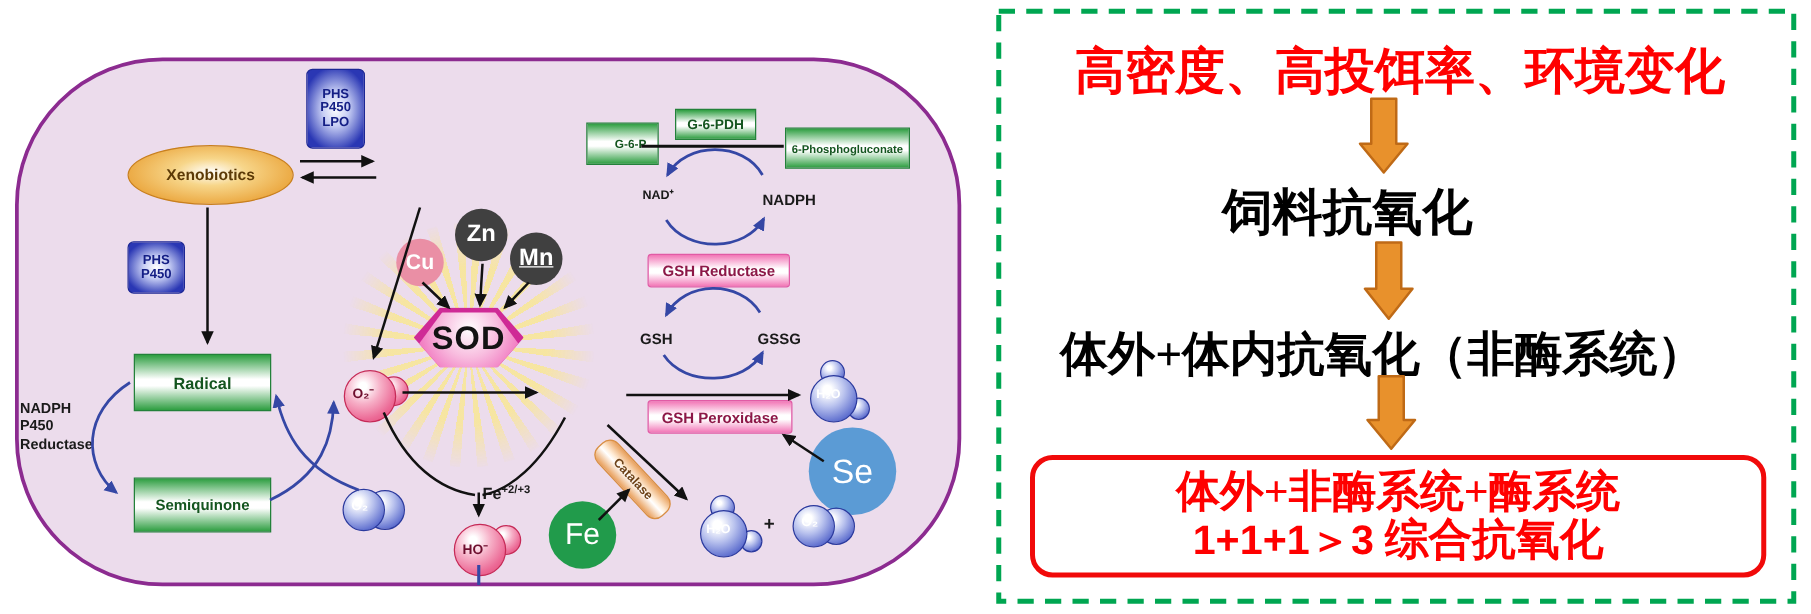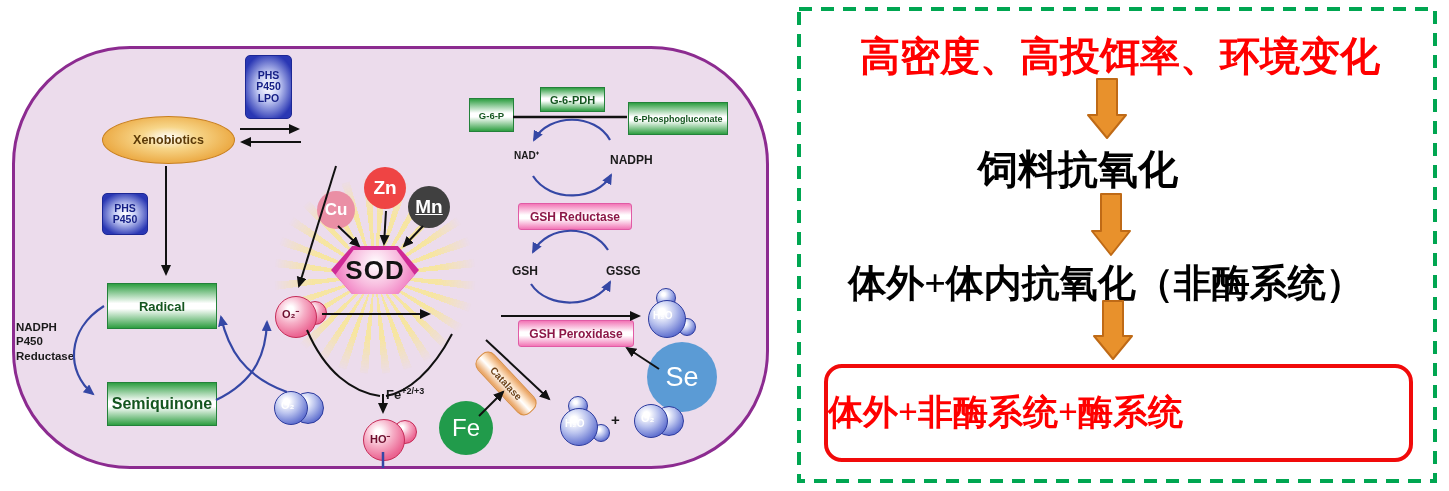--- a/index.html
+++ b/index.html
@@ -57,21 +57,21 @@
   .lbl-bl{color:#15206f;}
 
   .txt{z-index:4;color:#1a1a1a;font-weight:bold;}
   svg.overlay{position:absolute;left:0;top:0;z-index:6;pointer-events:none;}
 
   
   .flow-red{color:#ff0000;}
   .flow-txt{z-index:4;font-family:"Liberation Serif", serif;font-weight:bold;transform:translateX(-50%);
             white-space:nowrap;}
   .result-box{left:824px;top:364px;width:581px;height:90px;border:4px solid #f10a0a;border-radius:18px;
-            z-index:3;display:flex;flex-direction:column;align-items:flex-start;justify-content:center;}
+            z-index:3;display:flex;flex-direction:column;align-items:center;justify-content:center;}
   .result-line{font-family:"Liberation Serif", serif;font-weight:bold;color:#ff0000;line-height:1.1;
             white-space:nowrap;}
   .formula{font-family:"Liberation Sans", sans-serif;font-weight:bold;}
 </style>
 </head>
 <body>
 
 <div class="stage">
 
   <div class="abs cell"></div>
@@ -79,37 +79,37 @@
 
   <div class="abs ctr bbox preline" style="left:245px;top:55px;width:45px;height:62px;">PHS
 P450
 LPO</div>
   <div class="abs ctr bbox preline" style="left:102px;top:193px;width:44px;height:40px;">PHS
 P450</div>
 
   <div class="abs ctr ellipse ell-orange" style="left:102px;top:116px;width:131px;height:46px;font-size:12.5px;">Xenobiotics</div>
 
   <div class="abs ctr gbox" style="left:107px;top:283px;width:108px;height:44px;font-size:13px;">Radical</div>
-  <div class="abs ctr gbox" style="left:107px;top:382px;width:108px;height:42px;font-size:16px;">Semiquinone</div>
-  <div class="abs ctr gbox" style="left:469px;top:98px;width:43px;height:32px;font-size:9.5px;">G-6-P</div>
+  <div class="abs ctr gbox" style="left:107px;top:382px;width:108px;height:42px;font-size:12px;">Semiquinone</div>
+  <div class="abs ctr gbox" style="left:469px;top:98px;width:43px;height:32px;font-size:9.5px;padding-left:13px;">G-6-P</div>
   <div class="abs ctr gbox" style="left:540px;top:87px;width:63px;height:23px;font-size:11px;">G-6-PDH</div>
   <div class="abs ctr gbox" style="left:628px;top:102px;width:98px;height:31px;font-size:9px;">6-Phosphogluconate</div>
 
   <div class="abs ctr pkbox" style="left:518px;top:203px;width:112px;height:25px;font-size:12px;">GSH Reductase</div>
   <div class="abs ctr pkbox" style="left:518px;top:320px;width:114px;height:25px;font-size:12px;">GSH Peroxidase</div>
 
   <div class="abs ctr obox" style="left:468px;top:372px;width:74px;height:21px;font-size:10px;transform:rotate(47deg);">Catalase</div>
 
   <div class="abs hexa sod-outer">
     <div class="abs hexa sod-inner"></div>
     <div class="sod-label">SOD</div>
   </div>
 
   <div class="abs ctr mcirc" style="left:317px;top:191px;width:38px;height:38px;background:#ea8fa5;font-size:17px;">Cu</div>
-  <div class="abs ctr mcirc" style="left:364px;top:167px;width:42px;height:42px;background:#ef4444;font-size:19px;">Zn</div>
+  <div class="abs ctr mcirc" style="left:364px;top:167px;width:42px;height:42px;background:#404040;font-size:19px;">Zn</div>
   <div class="abs ctr mcirc" style="left:408px;top:186px;width:42px;height:42px;background:#404040;font-size:19px;text-decoration:underline;">Mn</div>
   <div class="abs ctr mcirc" style="left:647px;top:342px;width:70px;height:70px;background:#5b9bd5;font-size:27px;font-weight:normal;">Se</div>
   <div class="abs ctr mcirc" style="left:439px;top:401px;width:54px;height:54px;background:#219b4b;font-size:24px;font-weight:normal;">Fe</div>
 
   <div class="abs mol" style="left:275px;top:293px;width:52px;height:46px;">
     <span class="sph pk" style="left:28px;top:8px;width:22px;height:22px;"></span>
     <span class="sph pk" style="left:0;top:3px;width:40px;height:40px;"></span>
     <span class="lbl lbl-pk" style="left:7px;top:13px;font-size:11px;">O₂⁻</span>
   </div>
 
@@ -158,20 +158,24 @@
   <div class="abs txt" style="left:386px;top:352px;font-size:13px;margin-top:34px;">
     <span>Fe</span><sup style="font-size:9px;">+2/+3</sup>
   </div>
 
   <div class="abs flow-txt flow-red" style="left:1120px;top:29px;font-size:40px;">高密度、高投饵率、环境变化</div>
   <div class="abs flow-txt" style="left:1078px;top:142px;font-size:40px;color:#000000;">饲料抗氧化</div>
   <div class="abs flow-txt" style="left:1106px;top:258px;font-size:38px;color:#000000;">体外+体内抗氧化（非酶系统）</div>
 
   <div class="abs result-box">
     <div class="result-line" style="font-size:35px;">体外+非酶系统+酶系统</div>
+    <div class="result-line" style="font-size:35px;">
+      <span class="formula" style="font-size:33px;">1+1+1＞3</span>
+      <span>综合抗氧化</span>
+    </div>
   </div>
 
   <svg class="overlay" width="1449" height="491" viewBox="0 0 1449 491">
     <defs>
       <marker id="mb" markerUnits="userSpaceOnUse" markerWidth="12" markerHeight="12" refX="9" refY="5" orient="auto">
         <path d="M0,0 L11,5 L0,10 Z" fill="#111111"></path>
       </marker>
       <marker id="mu" markerUnits="userSpaceOnUse" markerWidth="12" markerHeight="12" refX="9" refY="5" orient="auto">
         <path d="M0,0 L11,5 L0,10 Z" fill="#3547a5"></path>
       </marker>

